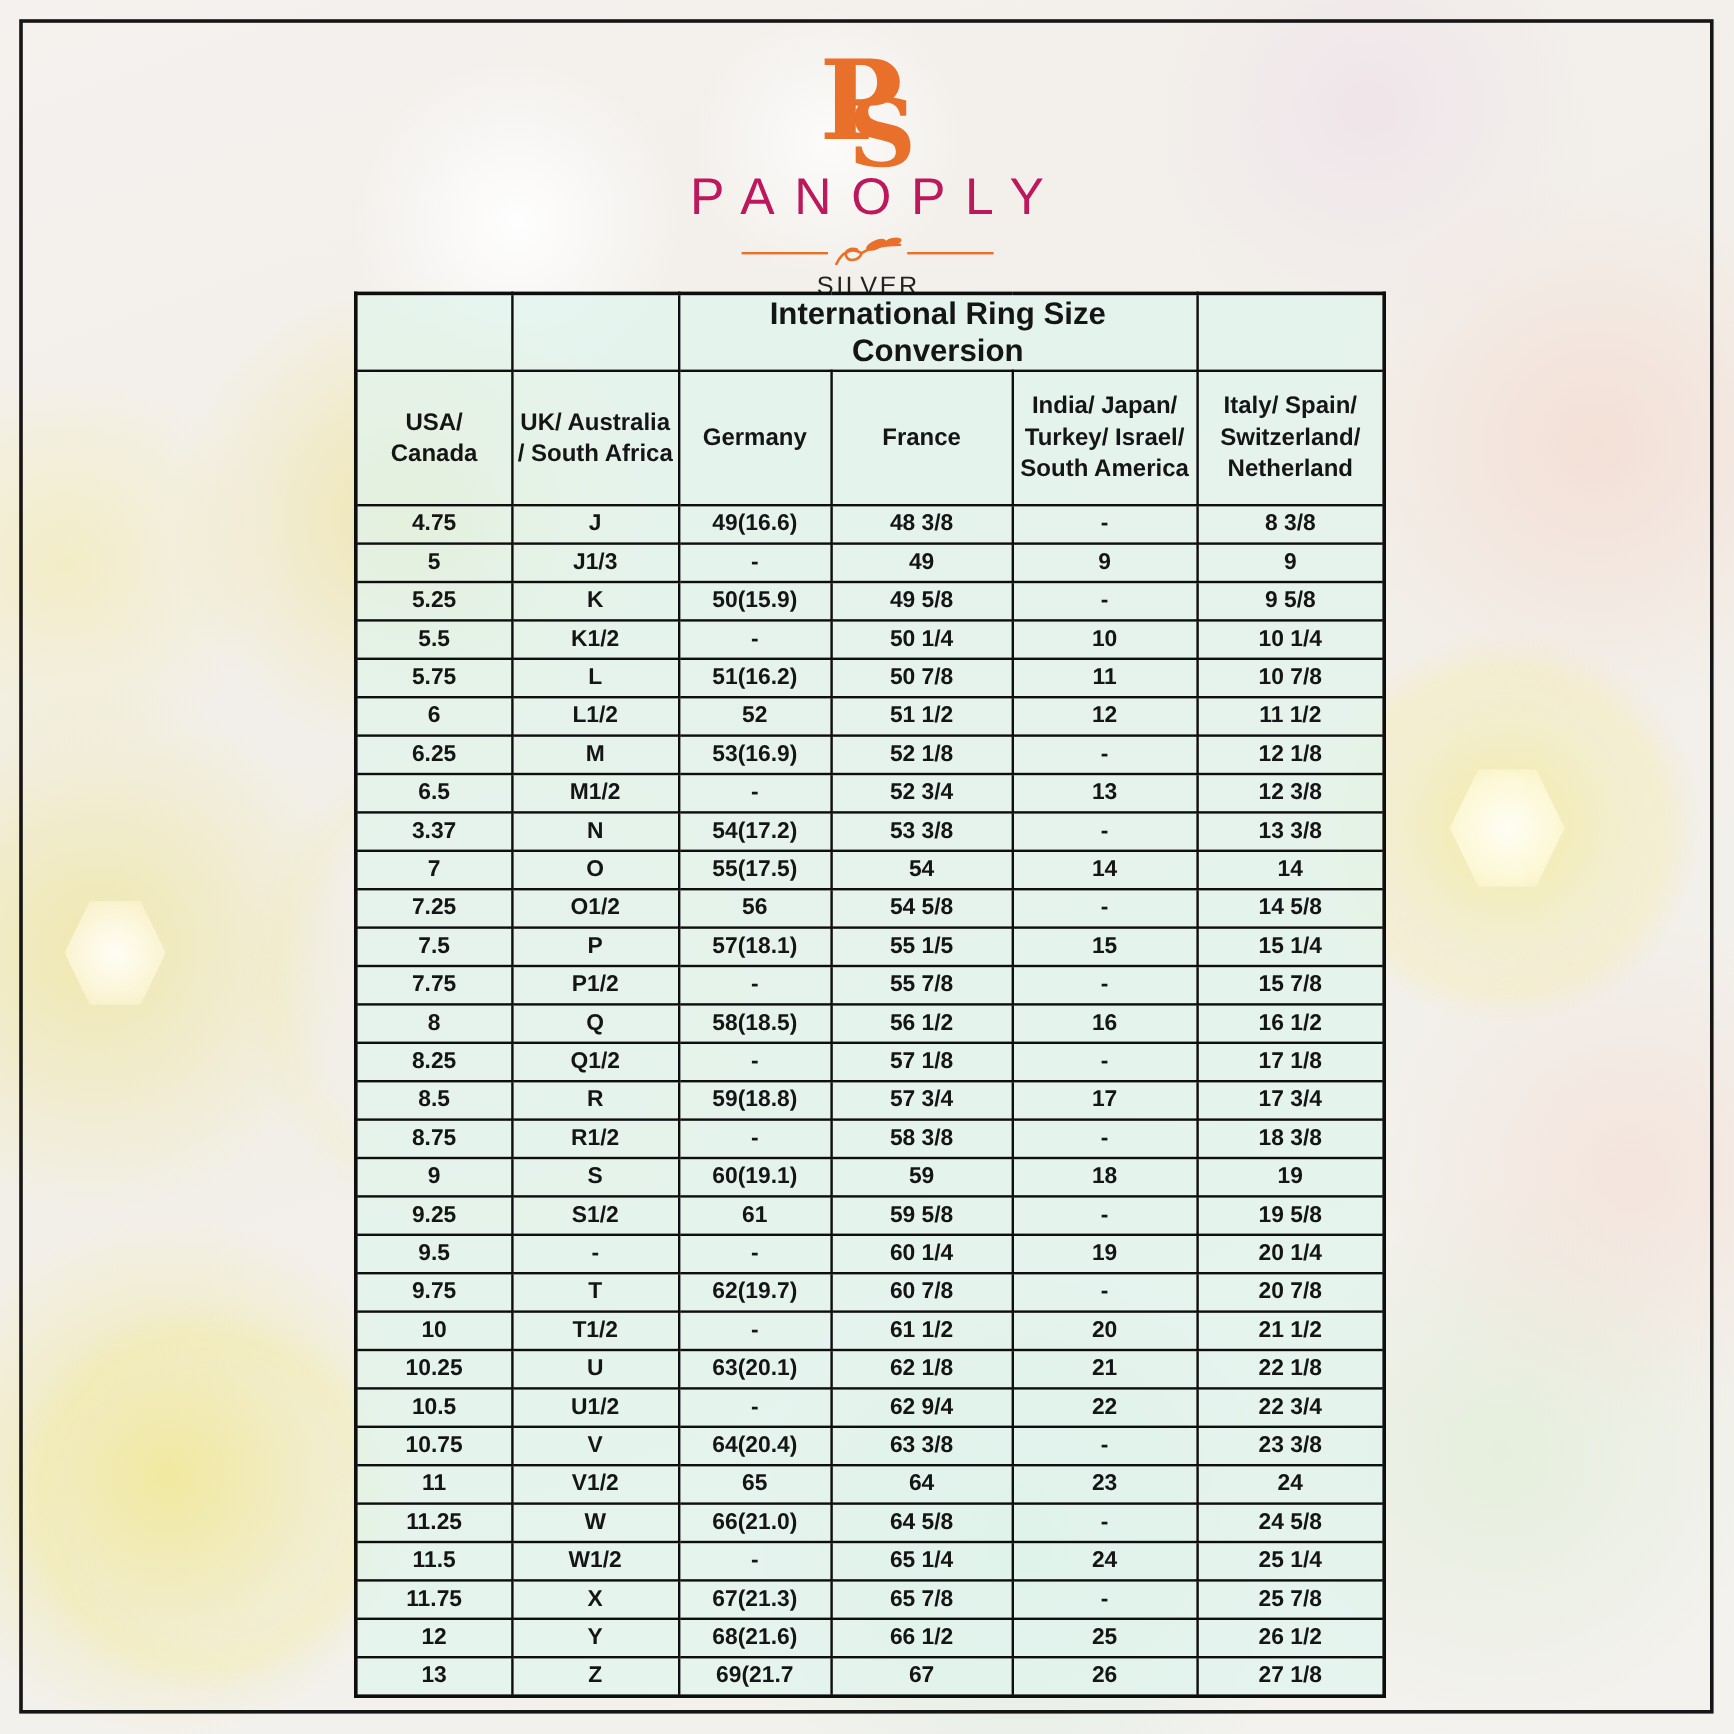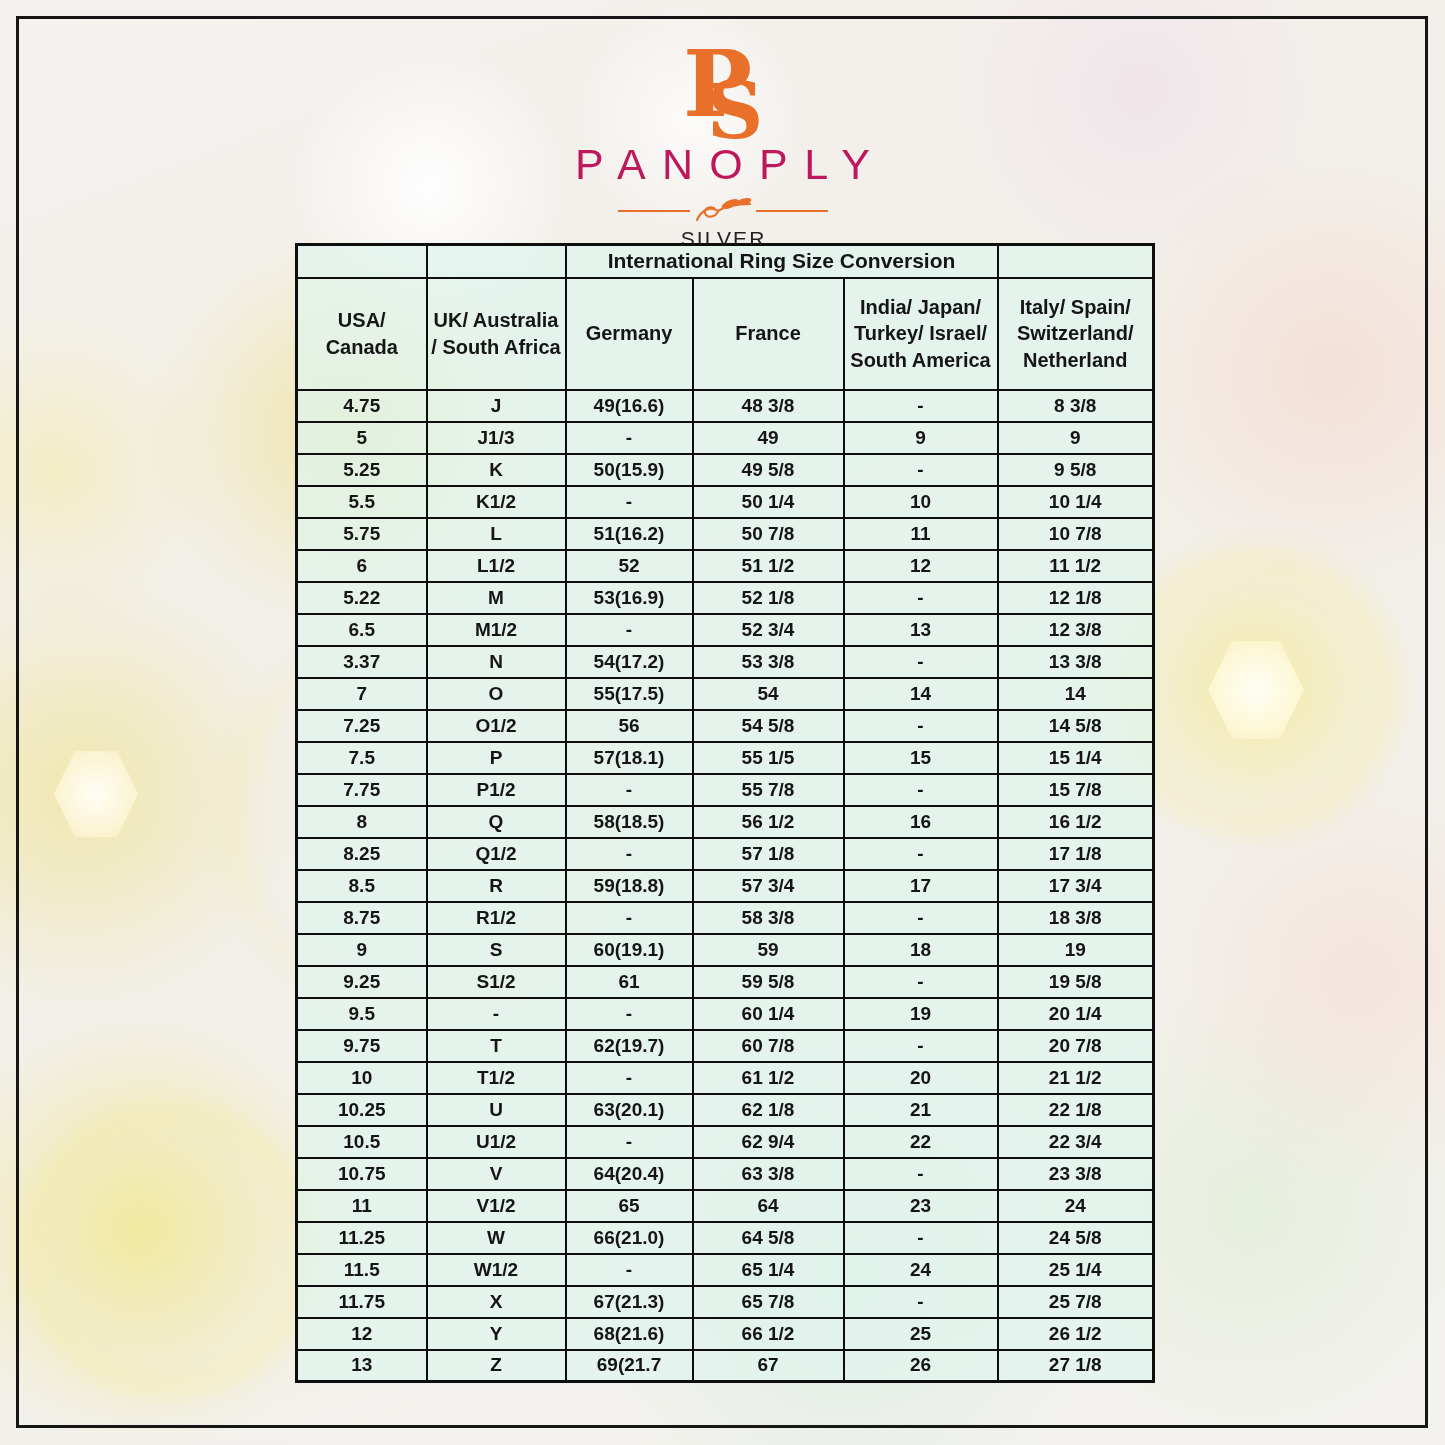--- a/index.html
+++ b/index.html
@@ -84,21 +84,21 @@
     font-family: "Liberation Sans", sans-serif;
   }
   .ring-table td, .ring-table th {
     border: 2px solid #0e0e0e;
     background: rgba(224,244,238,0.74);
     color: #151515;
     text-align: center; vertical-align: middle;
     font-weight: 700;
     padding: 0 2px;
   }
-  .ring-table tr.title-row td { height: 33px; font-size: 21px; }
+  .ring-table tr.title-row td { height: 50px; font-size: 26px; }
   .ring-table tr.header-row th { height: 112px; font-size: 20px; line-height: 1.32; }
   .ring-table tbody td { height: 32px; font-size: 19px; }
   .ring-table { border: 3px solid #0e0e0e; }
 </style>
 </head>
 <body>
 
 <div class="bg"></div>
 <div class="bokeh-ring ring-left"></div>
 <div class="bokeh-ring ring-right"></div>
@@ -195,21 +195,21 @@
       </tr>
       <tr>
         <td>6</td>
         <td>L1/2</td>
         <td>52</td>
         <td>51 1/2</td>
         <td>12</td>
         <td>11 1/2</td>
       </tr>
       <tr>
-        <td>5.22</td>
+        <td>6.25</td>
         <td>M</td>
         <td>53(16.9)</td>
         <td>52 1/8</td>
         <td>-</td>
         <td>12 1/8</td>
       </tr>
       <tr>
         <td>6.5</td>
         <td>M1/2</td>
         <td>-</td>

